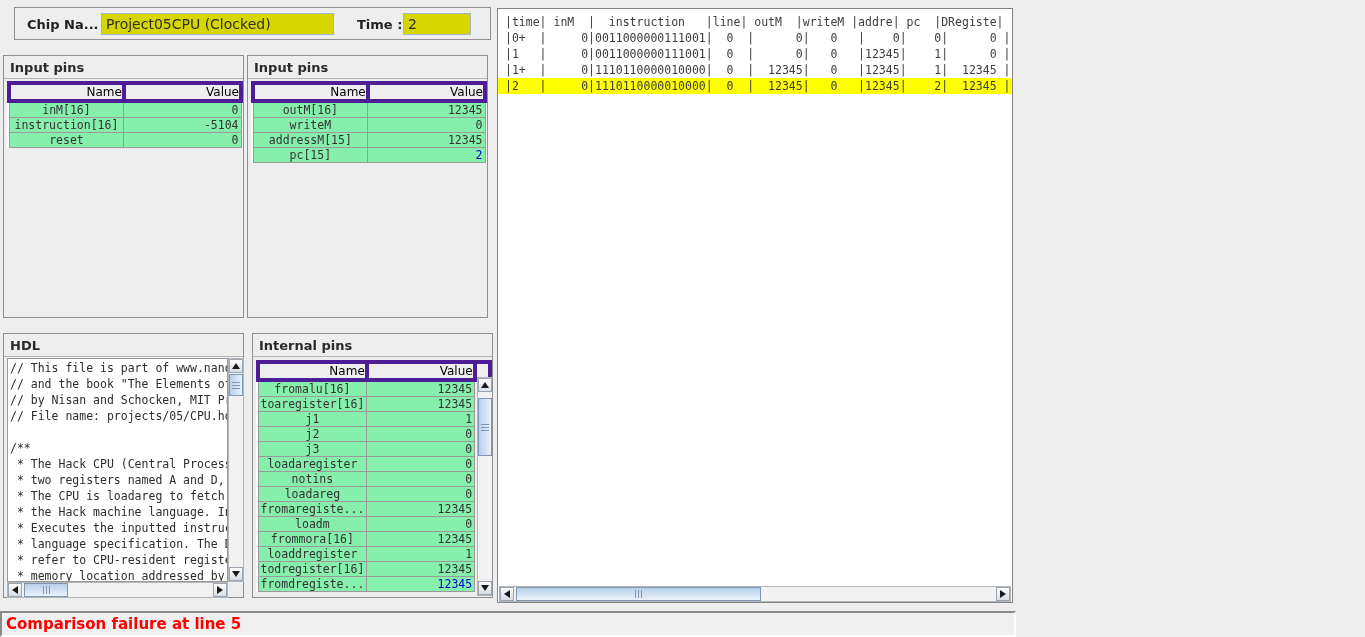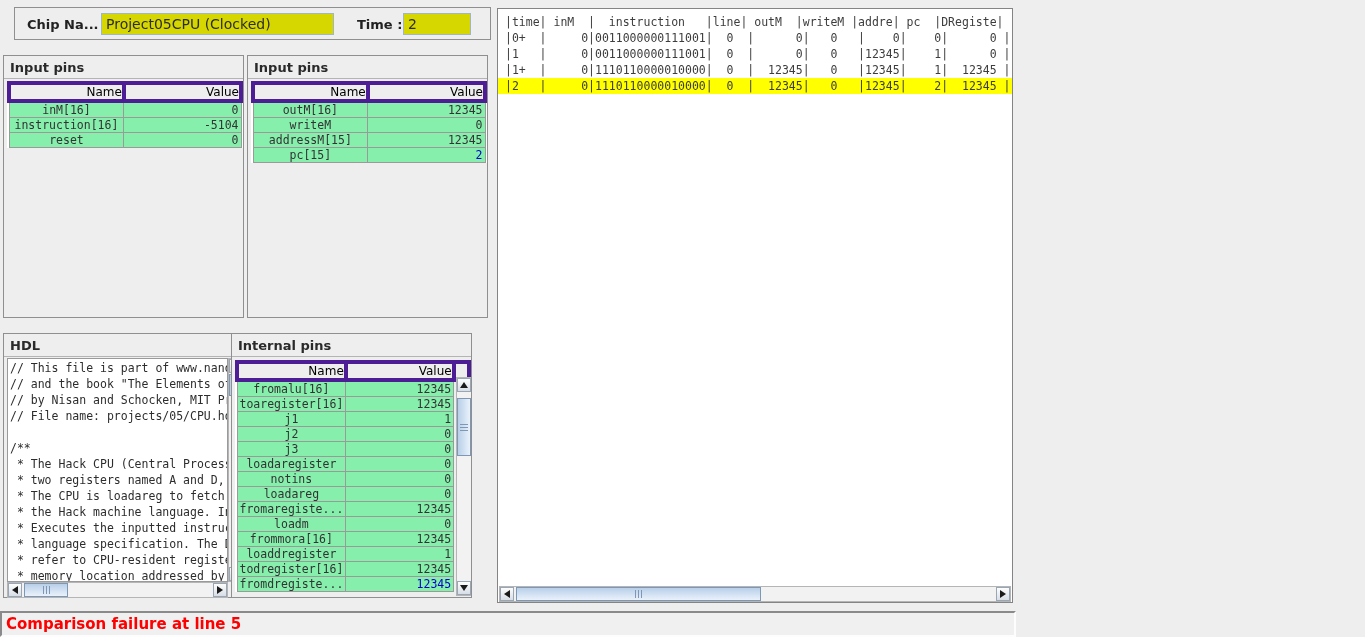--- a/index.html
+++ b/index.html
@@ -228,21 +228,21 @@
       </div>
     <div class="sb-thumb" style="left:16px; width:44px;">
         <span class="ridges-v"></span>
       </div>
     <div class="sb-btn right">
         <span class="tri tri-right"></span>
       </div>
   </div>
 </div>
 
-<div class="panel" style="left:231px; top:333px; width:241px; height:265px; overflow:hidden;">
+<div class="panel" style="left:252px; top:333px; width:241px; height:265px; overflow:hidden;">
   <div class="panel-title">Internal pins</div>
   <table class="pin-table" style="left:3px; top:26px;">
     <thead>
       <tr>
         <th style="width:109px">Name</th>
         <th style="width:112px">Value</th>
         <th style="width:16px"></th>
       </tr>
     </thead>
     <tbody>

